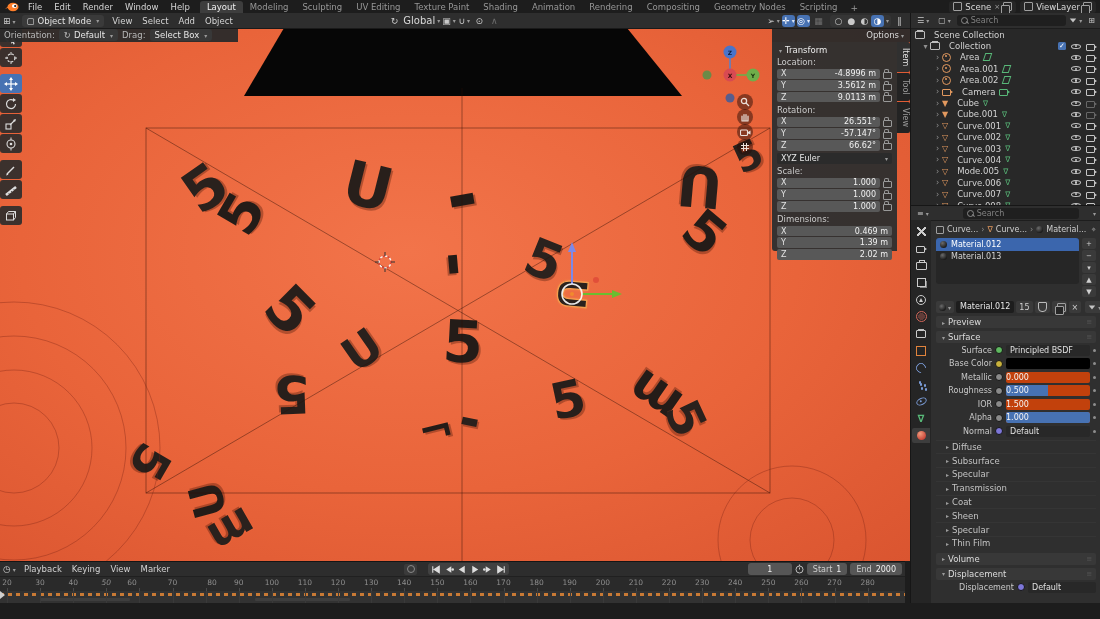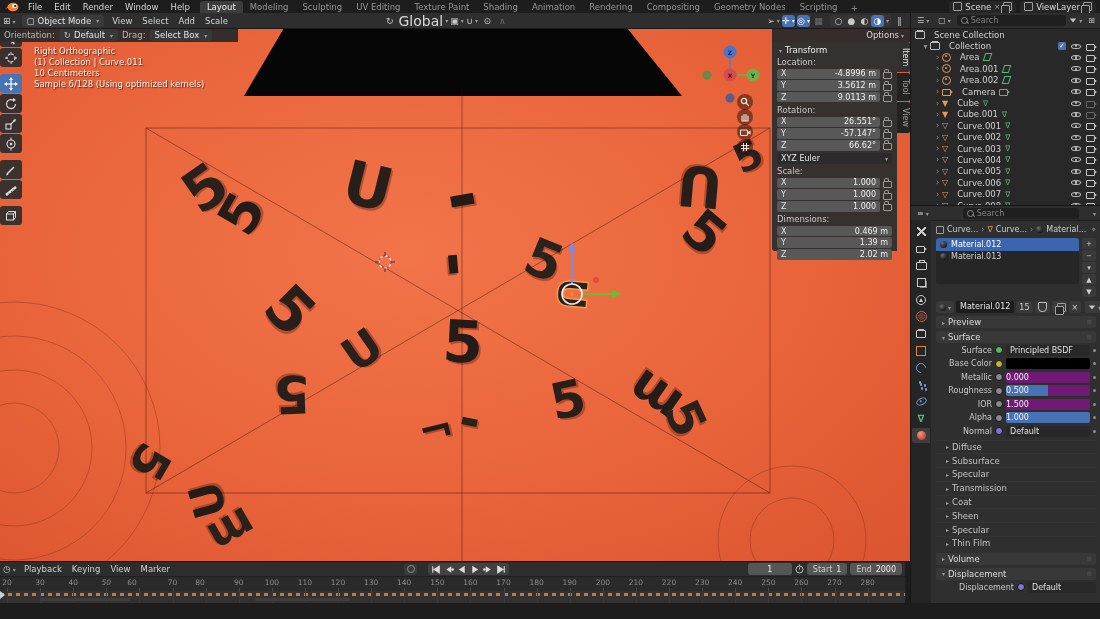--- a/index.html
+++ b/index.html
@@ -109,21 +109,21 @@
   .shield{width:7px;height:8px;border:1px solid #bbb;border-radius:1px 1px 4px 4px}
   .funnel{width:0;height:0;border-left:4px solid transparent;border-right:4px solid transparent;border-top:5px solid #c5c5c5}
   .phead{height:12px;background:#383838;border-radius:2px;display:flex;align-items:center;gap:3px;padding:0 4px;color:#dcdcdc;font-size:8.5px;margin-top:3px}
   .phead .grip{margin-left:auto;color:#555;font-size:7px}
   .prow{display:flex;align-items:center;height:12.5px;margin-top:1px}
   .plab{width:56px;text-align:right;color:#c9c9c9;font-size:8px;flex:none}
   .sock{width:6px;height:6px;border-radius:50%;border:1px solid #151515;margin:0 3px;flex:none}
   .deco{width:3px;height:3px;border-radius:50%;background:#8d8d8d;margin-left:3px;flex:none}
   .wmenu{flex:1;height:11px;background:#282828;border-radius:2px;color:#e0e0e0;font-size:8px;line-height:11px;padding:0 4px;overflow:hidden}
   .wcolor{flex:1;height:11px;background:#000;border-radius:2px}
-  .slider{position:relative;height:11px;background:#701a75;border-radius:2px;flex:1;overflow:hidden}
+  .slider{position:relative;height:11px;background:#c2410c;border-radius:2px;flex:1;overflow:hidden}
   .slider .fill{position:absolute;left:0;top:0;bottom:0;background:#4772b3}
   .slider .val{position:relative;text-align:center;font-size:8px;color:#f4f4f4;line-height:11px}
   .ssec{height:12.8px;display:flex;align-items:center;gap:3px;padding-left:8px;color:#c3c3c3;font-size:8.5px;border-top:1px solid #353535}
   
   #timeline{left:0;top:561px;width:905px;height:41px;background:#303030;border-top:1px solid #151515}
   #tlh{height:14px;background:#2d2d2d;display:flex;align-items:center;border-bottom:1px solid #202020;position:relative}
   .tlm{padding:0 5px;color:#d2d2d2;font-size:8.5px}
   #transport{position:absolute;left:428px;display:flex;align-items:center;background:#414141;border-radius:3px;height:12px;padding:0 2px;gap:1px}
   .tbtn{width:12px;height:10px;display:flex;align-items:center;justify-content:center}
   #recbtn{position:absolute;left:404px;width:13px;height:11px;border-radius:2px;background:#3a3a3a;display:flex;align-items:center;justify-content:center}
@@ -198,26 +198,26 @@
     <span class="hic">⊞<span class="chev">▾</span></span>
     <div class="hbtn">
       <span>▢</span>
       <span>Object Mode</span>
         <span class="chev">▾</span>
     </div>
     <div id="vph-menus" class="row">
         <span class="hmenu">View</span>
         <span class="hmenu">Select</span>
         <span class="hmenu">Add</span>
-        <span class="hmenu">Scale</span>
+        <span class="hmenu">Object</span>
       </div>
     <div class="row" style="margin-left:150px;gap:2px">
       <span class="hic">↻</span>
       <div class="row">
-        <span style="color:#d8d8d8;font-size:14px">Global</span>
+        <span style="color:#d8d8d8;font-size:10px">Global</span>
           <span class="chev">▾</span>
       </div>
       <span class="iconbtn">▣<span class="chev">▾</span></span>
       <span class="iconbtn">∪<span class="chev">▾</span></span>
       <span class="iconbtn">⊙</span>
       <span class="iconbtn dim">∧</span>
     </div>
     <div class="row" style="margin-left:auto;margin-right:4px;gap:2px">
       <span class="iconbtn">➢<span class="chev">▾</span></span>
       <span class="iconbtn on">✛<span class="chev" style="color:#dce6f5">▾</span></span>
@@ -413,26 +413,20 @@
         </div>
         <div class="tgap"></div>
         <div class="tool">
           <svg width="14" height="14" viewBox="0 0 14 14">
             <rect x="2.5" y="5" width="7" height="6" fill="none" stroke="#ddd" stroke-width="1"></rect>
             <path d="M2.5 5 l2-2.5 h7 l-2 2.5 M11.5 2.5 v6 l-2 2.5" fill="none" stroke="#ddd" stroke-width="1"></path>
           </svg>
         </div>
       </div>
 
-    <div id="vpinfo" class="abs">
-        <div>Right Orthographic</div>
-        <div>(1) Collection | Curve.011</div>
-        <div>10 Centimeters</div>
-        <div>Sample 6/128 (Using optimized kernels)</div>
-      </div>
 
     <div id="npanel" class="abs">
       <div class="ptitle row">
         <span class="chev" style="margin-right:3px">▾</span>
         <span>Transform</span>
       </div>
       <div id="tf-groups">
           <div class="tgl">Location:</div>
           <div class="tfr">
             <div class="tf">
@@ -657,21 +651,21 @@
           <span class="olabel">Curve.004</span>
           <span class="badge">∇</span>
           <span class="rt">
             <span class="eye"></span>
             <span class="cam"></span>
           </span>
         </div>
         <div class="orow" style="padding-left: 22px;">
           <span class="ochev">›</span>
           <span class="glyph-o">▽</span>
-          <span class="olabel">Curve.005</span>
+          <span class="olabel">Mode.005</span>
           <span class="badge">∇</span>
           <span class="rt">
             <span class="eye"></span>
             <span class="cam"></span>
           </span>
         </div>
         <div class="orow" style="padding-left: 22px;">
           <span class="ochev">›</span>
           <span class="glyph-o">▽</span>
           <span class="olabel">Curve.006</span>
@@ -985,21 +979,21 @@
         <span class="tick" style="left: 40.1px;">30</span>
         <span class="tickline" style="left: 40.1px;"></span>
         <span class="tick" style="left: 73.2px;">40</span>
         <span class="tickline" style="left: 73.2px;"></span>
         <span class="tick" style="left: 106.3px; font-style: italic;">50</span>
         <span class="tickline" style="left: 106.3px;"></span>
         <span class="tick" style="left: 132px;">60</span>
         <span class="tickline" style="left: 139.4px;"></span>
         <span class="tick" style="left: 172.5px;">70</span>
         <span class="tickline" style="left: 172.5px;"></span>
-        <span class="tick" style="left: 200px;">80</span>
+        <span class="tick" style="left: 212px;">80</span>
         <span class="tickline" style="left: 205.6px;"></span>
         <span class="tick" style="left: 238.7px;">90</span>
         <span class="tickline" style="left: 238.7px;"></span>
         <span class="tick" style="left: 271.8px;">100</span>
         <span class="tickline" style="left: 271.8px;"></span>
         <span class="tick" style="left: 304.9px;">110</span>
         <span class="tickline" style="left: 304.9px;"></span>
         <span class="tick" style="left: 338px;">120</span>
         <span class="tickline" style="left: 338px;"></span>
         <span class="tick" style="left: 371.1px;">130</span>

